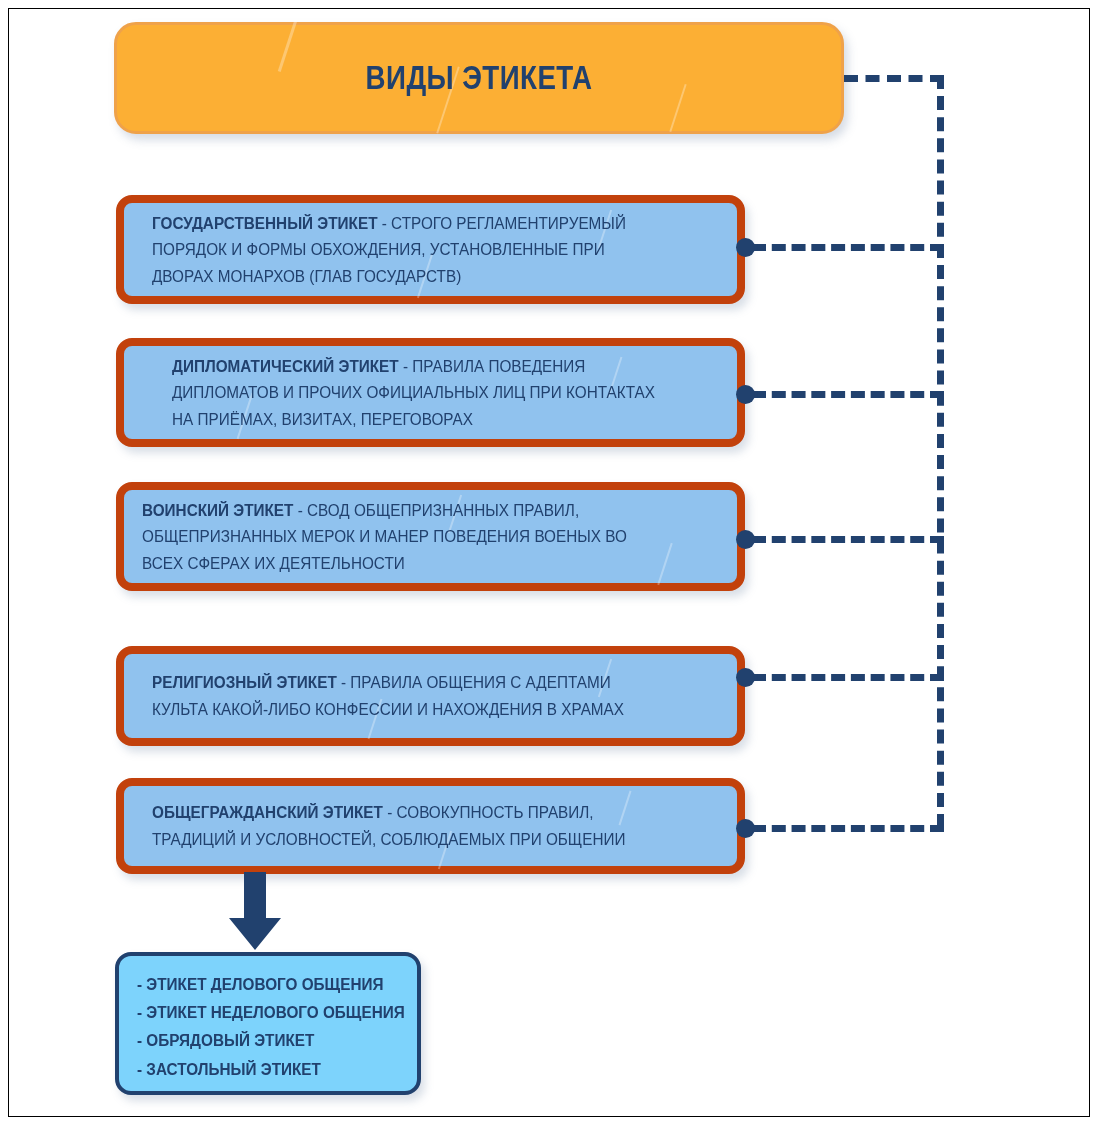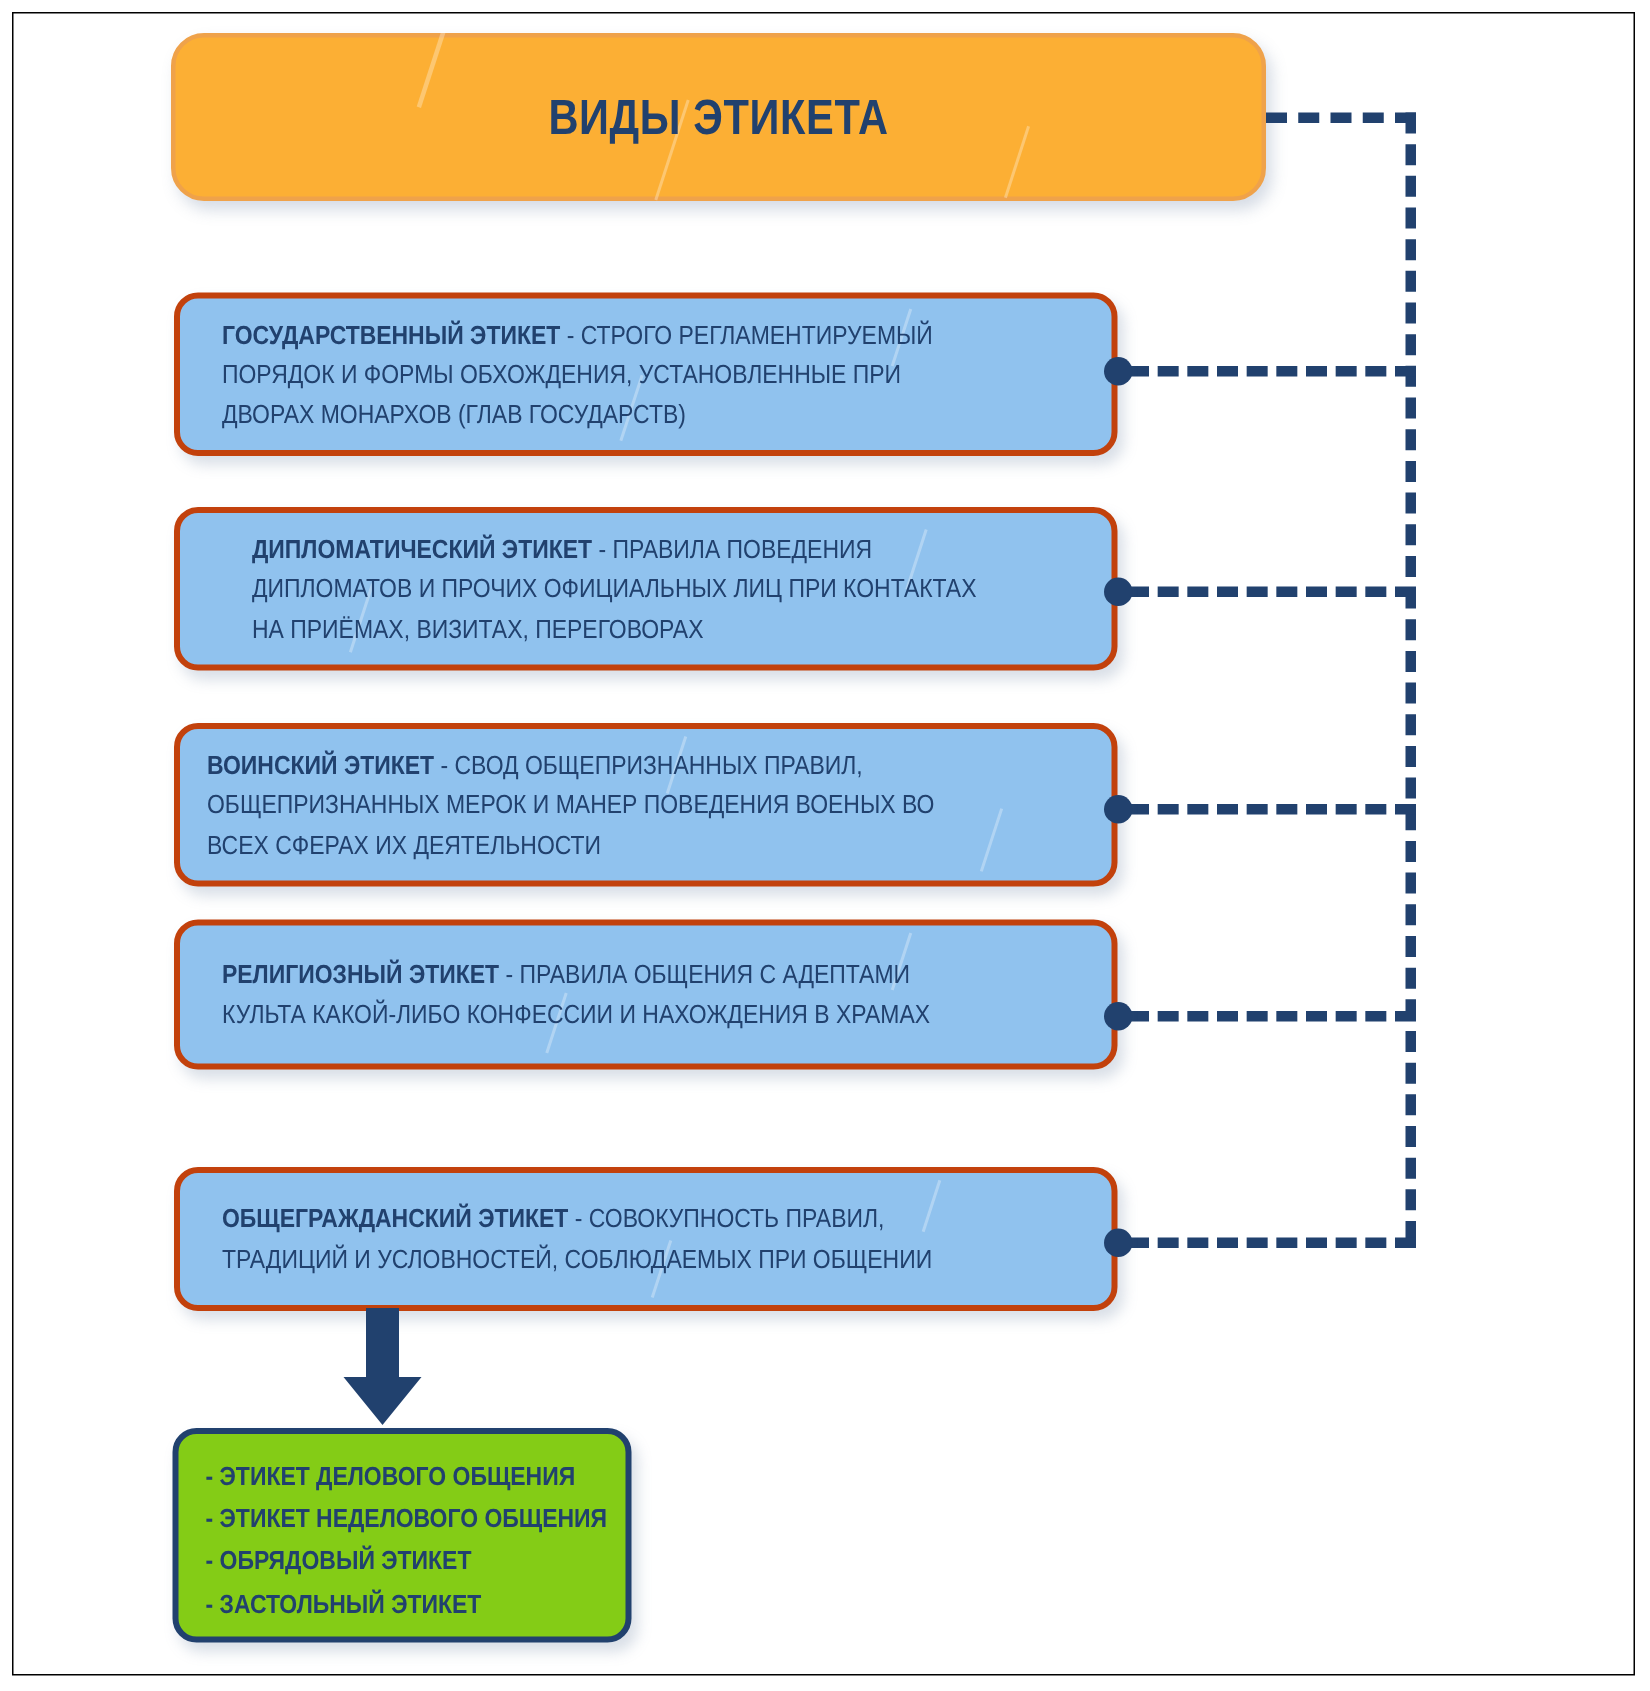--- a/index.html
+++ b/index.html
@@ -51,21 +51,21 @@
     transform-origin: center;
     white-space: nowrap;
   }
 
   
   .info-box {
     position: absolute;
     left: 116px;
     width: 629px;
     background: #90C2EE;
-    border: 4px solid #c2410c;
+    border: 8px solid #c2410c;
     border-radius: 16px;
     box-sizing: border-box;
     box-shadow: 4px 6px 9px rgba(120,140,170,0.28);
     padding: 11px 16px 11px 28px;
     display: flex;
     align-items: center;
   }
   .info-text {
     color: #21416E;
     font-size: 17.4px;
@@ -114,21 +114,21 @@
     border-top: 32px solid #21416E;
   }
 
   
   .list-box {
     position: absolute;
     left: 115px;
     top: 952px;
     width: 306px;
     height: 143px;
-    background: #84cc16;
+    background: #7dd3fc;
     border: 4px solid #21416E;
     border-radius: 16px;
     box-sizing: border-box;
     box-shadow: 4px 6px 9px rgba(120,140,170,0.28);
     padding: 14px 10px 10px 18px;
   }
   .list-item {
     color: #21416E;
     font-size: 17.4px;
     line-height: 1.62;
@@ -194,21 +194,21 @@
 
   <div class="info-box" style="top:482px; height:109px;padding-left:18px;">
     <div class="streak" style="left:330px;top:4px;width:2px;height:40px;"></div>
     <div class="streak" style="left:540px;top:52px;width:2px;height:44px;"></div>
     <p class="info-text" style="margin:0;">
       <b>ВОИНСКИЙ ЭТИКЕТ</b><span> - </span><span>СВОД ОБЩЕПРИЗНАННЫХ ПРАВИЛ, ОБЩЕПРИЗНАННЫХ МЕРОК И МАНЕР ПОВЕДЕНИЯ ВОЕНЫХ ВО ВСЕХ СФЕРАХ ИХ ДЕЯТЕЛЬНОСТИ</span>
     </p>
   </div>
   <div class="node-dot" style="left:736px; top:530px;"></div>
 
-  <div class="info-box" style="top:613px; height:100px;align-items:center;">
+  <div class="info-box" style="top:646px; height:100px;align-items:center;">
     <div class="streak" style="left:480px;top:4px;width:2px;height:40px;"></div>
     <div class="streak" style="left:250px;top:44px;width:2px;height:42px;"></div>
     <p class="info-text" style="margin:0;">
       <b>РЕЛИГИОЗНЫЙ ЭТИКЕТ</b><span> - </span><span>ПРАВИЛА ОБЩЕНИЯ С АДЕПТАМИ КУЛЬТА КАКОЙ-ЛИБО КОНФЕССИИ И НАХОЖДЕНИЯ В ХРАМАХ</span>
     </p>
   </div>
   <div class="node-dot" style="left:736px; top:668px;"></div>
 
   <div class="info-box" style="top:778px; height:96px;">
     <div class="streak" style="left:500px;top:4px;width:2px;height:36px;"></div>

